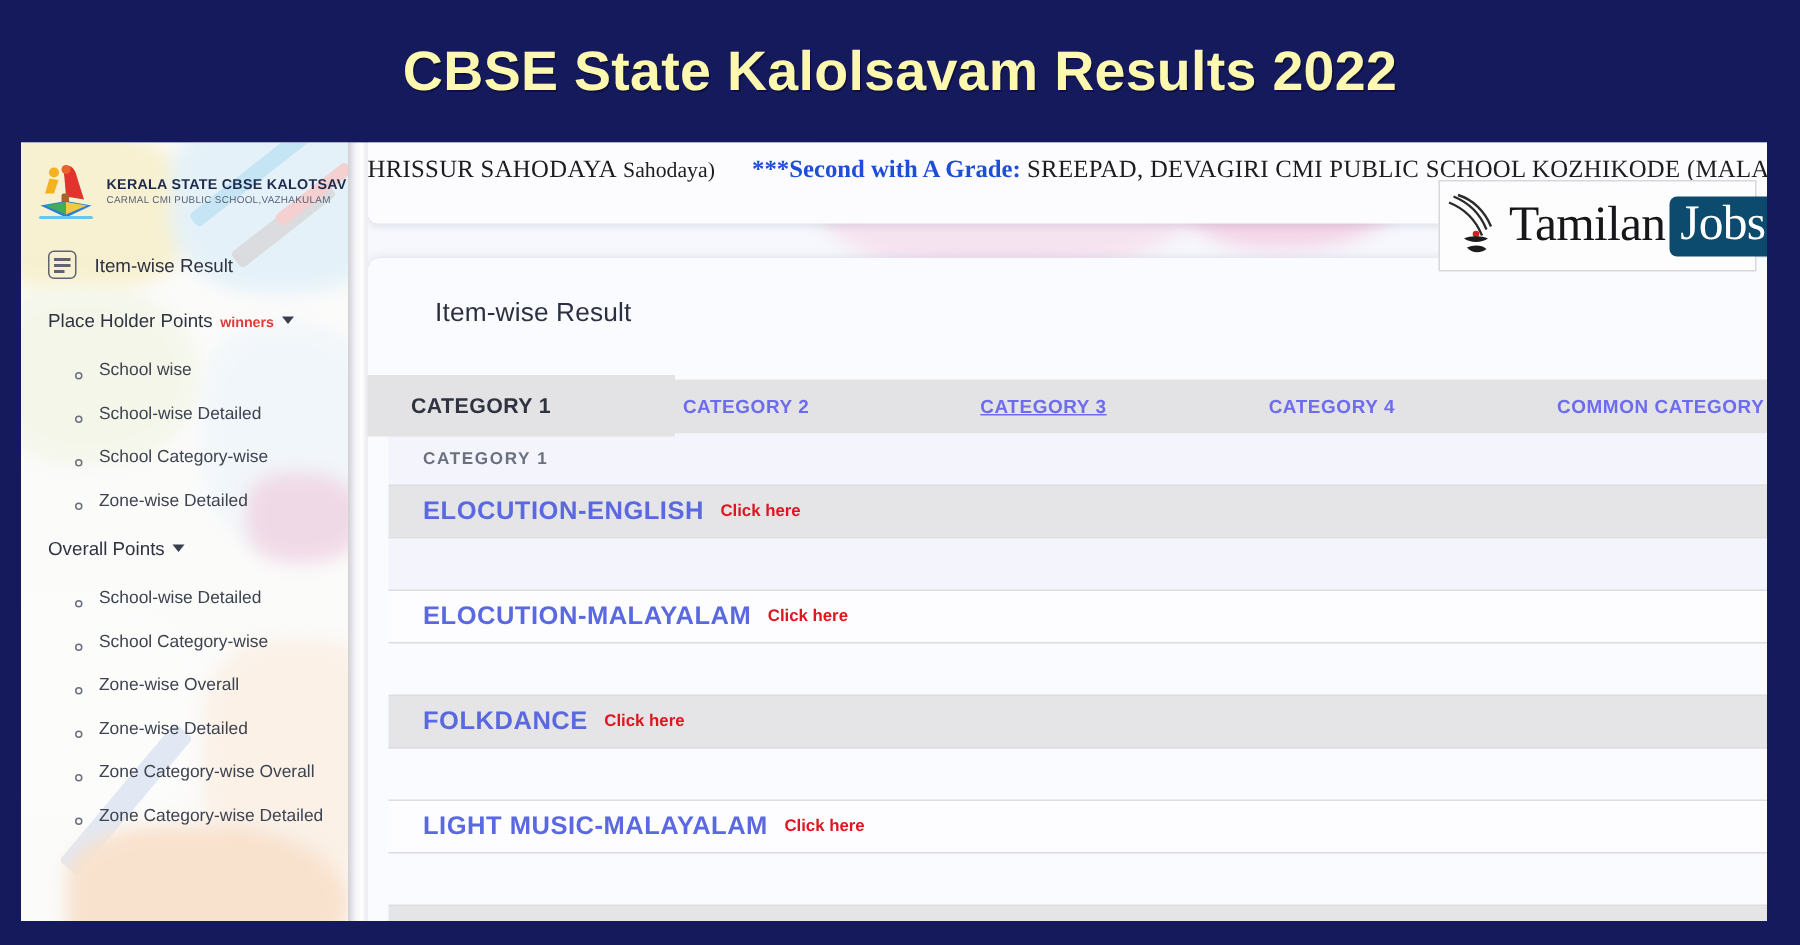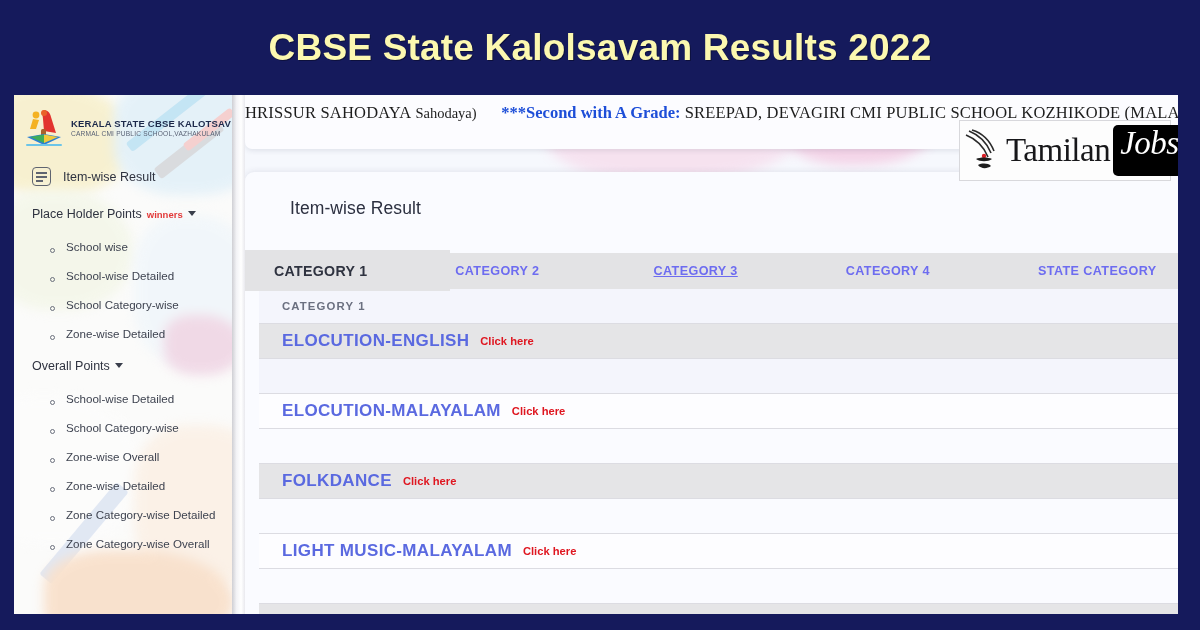--- a/index.html
+++ b/index.html
@@ -269,24 +269,23 @@
     z-index: 20;
   }
   #wm-face { width: 38px; height: 44px; position: relative; flex: 0 0 38px; }
   #wm-tamilan {
     font-family: "Liberation Serif", serif;
     font-size: 33px;
     color: #17171a;
     letter-spacing: -0.5px;
   }
   #wm-jobs-box {
-    background: #000000;
+    background: #0c4a6e;
     border-radius: 5px;
-    padding: 0 7px 14px 7px;
-    font-style: italic;
+    padding: 0 7px 3px 7px;
   }
   #wm-jobs {
     font-family: "Liberation Serif", serif;
     font-size: 33px;
     color: #ffffff;
     letter-spacing: -0.5px;
   }
 </style>
 </head>
 <body>
@@ -382,25 +381,25 @@
       <div class="sub-item">
         <span class="sub-bullet"></span>
         <span>Zone-wise Overall</span>
       </div>
       <div class="sub-item">
         <span class="sub-bullet"></span>
         <span>Zone-wise Detailed</span>
       </div>
       <div class="sub-item">
         <span class="sub-bullet"></span>
+        <span>Zone Category-wise Overall</span>
+      </div>
+      <div class="sub-item">
+        <span class="sub-bullet"></span>
         <span>Zone Category-wise Detailed</span>
-      </div>
-      <div class="sub-item">
-        <span class="sub-bullet"></span>
-        <span>Zone Category-wise Overall</span>
       </div>
 
     </div>
   </div>
 
   <div id="gutter"></div>
 
   <div id="content">
 
     <div id="content-bg">
@@ -427,21 +426,21 @@
 
     <div id="main-card">
 
       <div id="panel-title">Item-wise Result</div>
 
       <div id="tabs">
         <div class="tab active" style="margin-left:14px;">CATEGORY 1</div>
         <div class="tab" style="margin-left:98px;">CATEGORY 2</div>
         <div class="tab" style="margin-left:114px;text-decoration:underline;">CATEGORY 3</div>
         <div class="tab" style="margin-left:108px;">CATEGORY 4</div>
-        <div class="tab" style="margin-left:108px;">STATE CATEGORY</div>
+        <div class="tab" style="margin-left:108px;">COMMON CATEGORY</div>
       </div>
 
       <div id="table">
 
         <div class="trow light">
           <span class="sub-cat">CATEGORY 1</span>
         </div>
 
         <div class="trow gray">
           <span class="item-name">ELOCUTION-ENGLISH</span>

